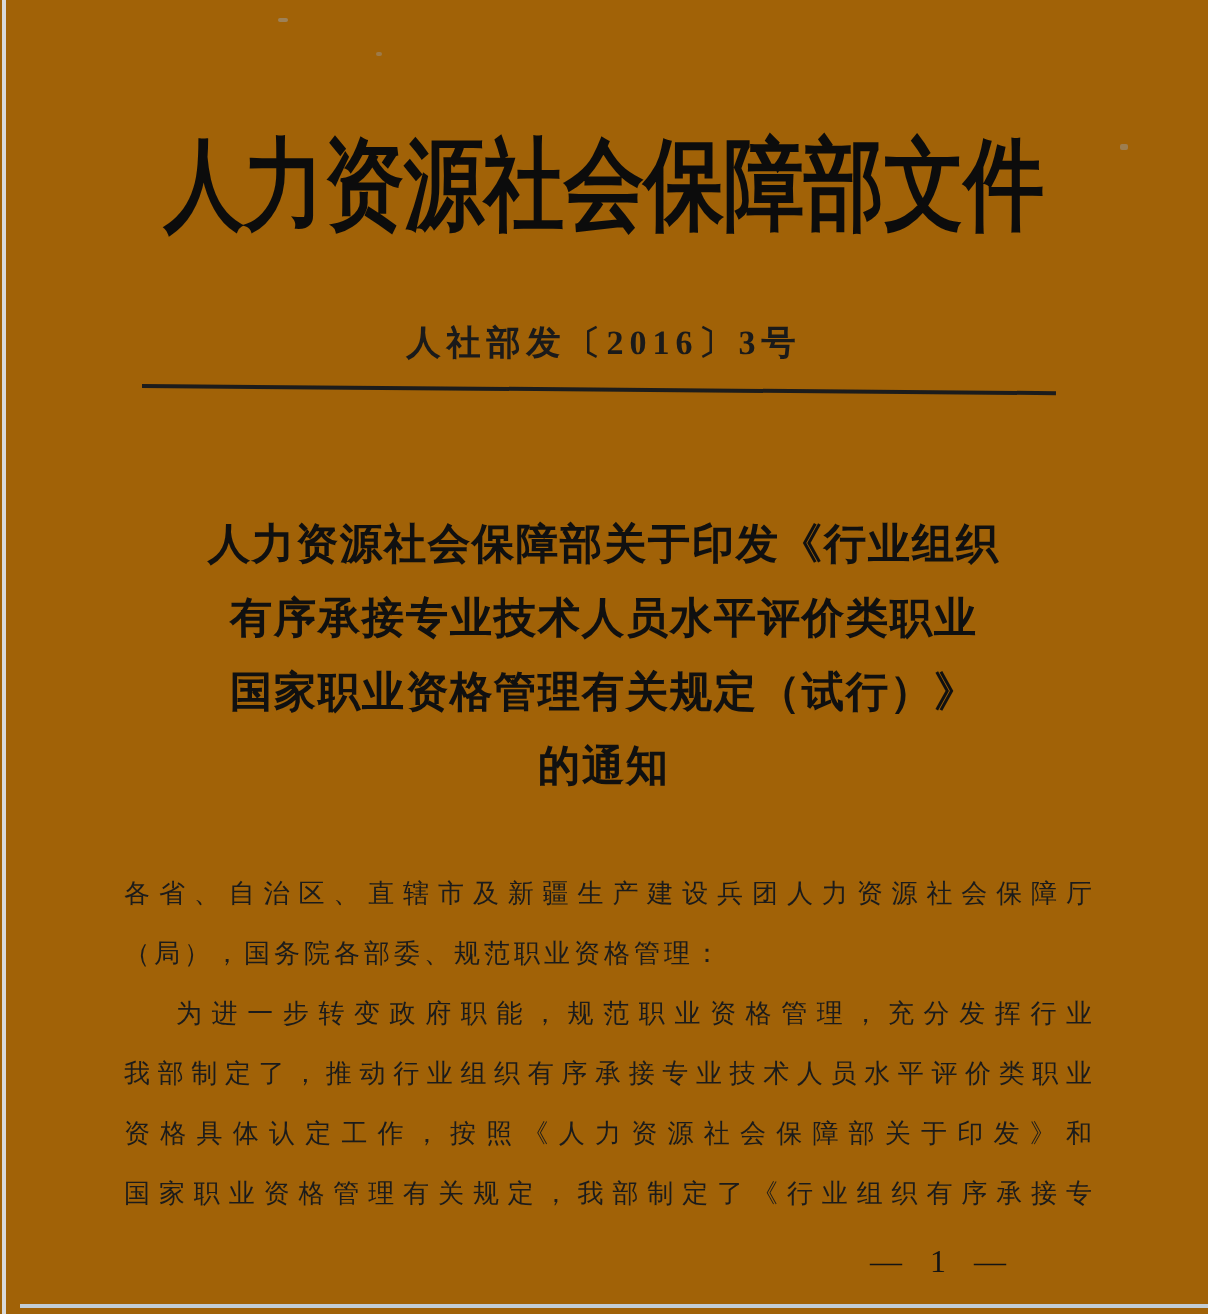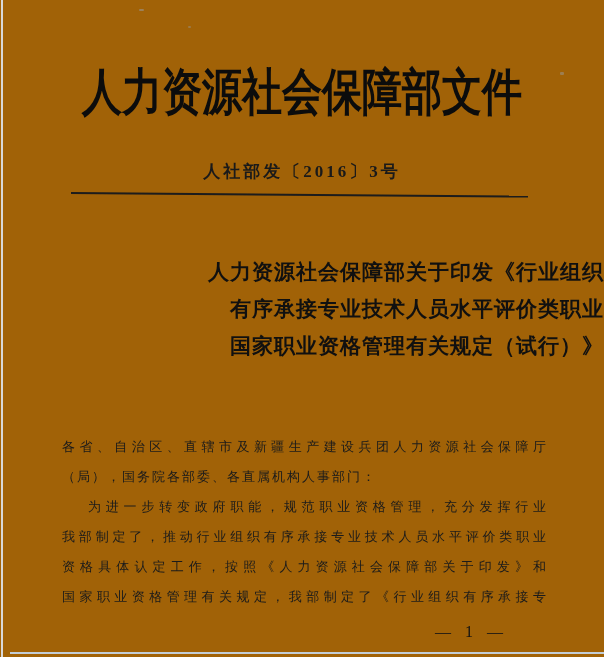--- a/index.html
+++ b/index.html
@@ -47,21 +47,21 @@
   }
   .rule {
     position: absolute; top: 192px; left: 71px;
     width: 457px; height: 2px;
     background: #1c1c1c;
     transform: rotate(0.45deg);
     transform-origin: left center;
   }
   .title-block {
     position: absolute; top: 254px; left: 0; right: 0;
-    text-align: right;
+    text-align: center;
     font-weight: bold;
     font-size: 21px;
     line-height: 37px;
     color: #101010;
     letter-spacing: 1px;
   }
   .body-block {
     position: absolute; top: 432px; left: 62px;
     width: 484px;
     font-size: 13px;
@@ -99,25 +99,26 @@
   <div class="header-title">人力资源社会保障部文件</div>
 
   <div class="doc-number">人社部发〔2016〕3号</div>
 
   <div class="rule"></div>
 
   <div class="title-block">
     <div class="title-line">人力资源社会保障部关于印发《行业组织</div>
     <div class="title-line">有序承接专业技术人员水平评价类职业</div>
     <div class="title-line">国家职业资格管理有关规定（试行）》</div>
+    <div class="title-line">的通知</div>
   </div>
 
   <div class="body-block">
     <div class="body-line">各省、自治区、直辖市及新疆生产建设兵团人力资源社会保障厅</div>
-    <div class="body-line short">（局），国务院各部委、各直属机构人事部门：</div>
+    <div class="body-line short">（局），国务院各部委、规范职业资格管理：</div>
     <div class="body-line indent">为进一步转变政府职能，规范职业资格管理，充分发挥行业</div>
     <div class="body-line">我部制定了，推动行业组织有序承接专业技术人员水平评价类职业</div>
     <div class="body-line">资格具体认定工作，按照《人力资源社会保障部关于印发》和</div>
     <div class="body-line">国家职业资格管理有关规定，我部制定了《行业组织有序承接专</div>
   </div>
 
   <div class="page-number">— 1 —</div>
 
 </div>
 

